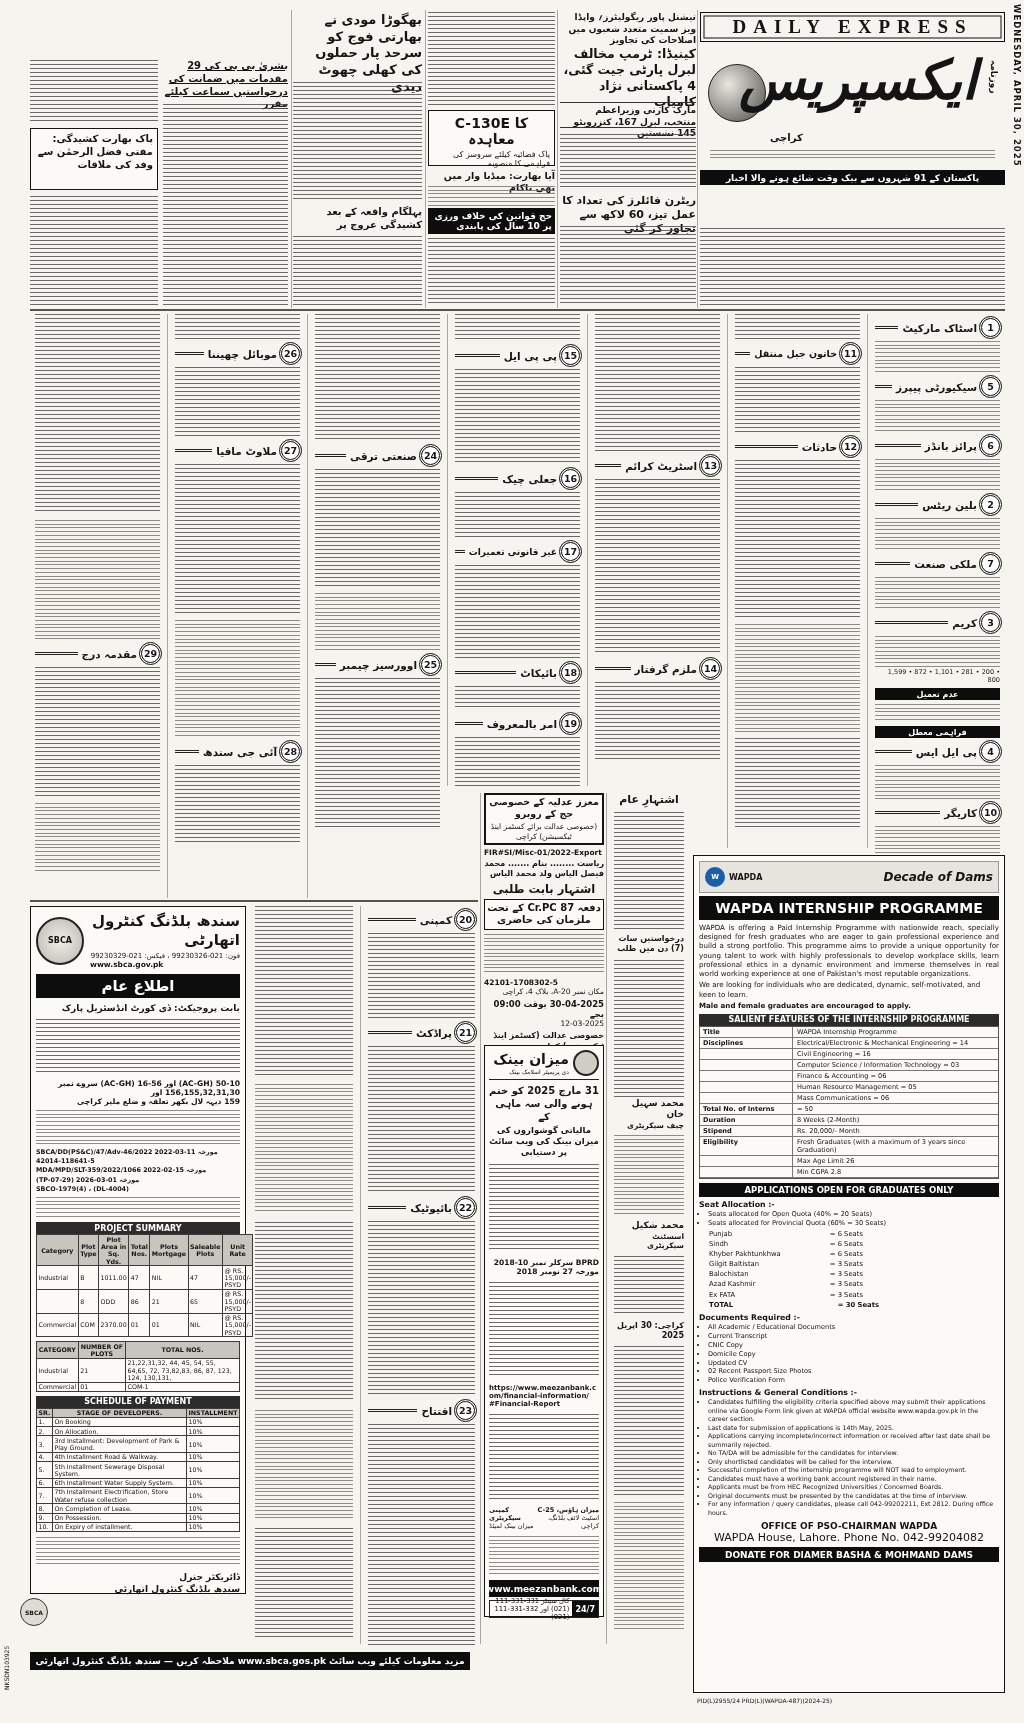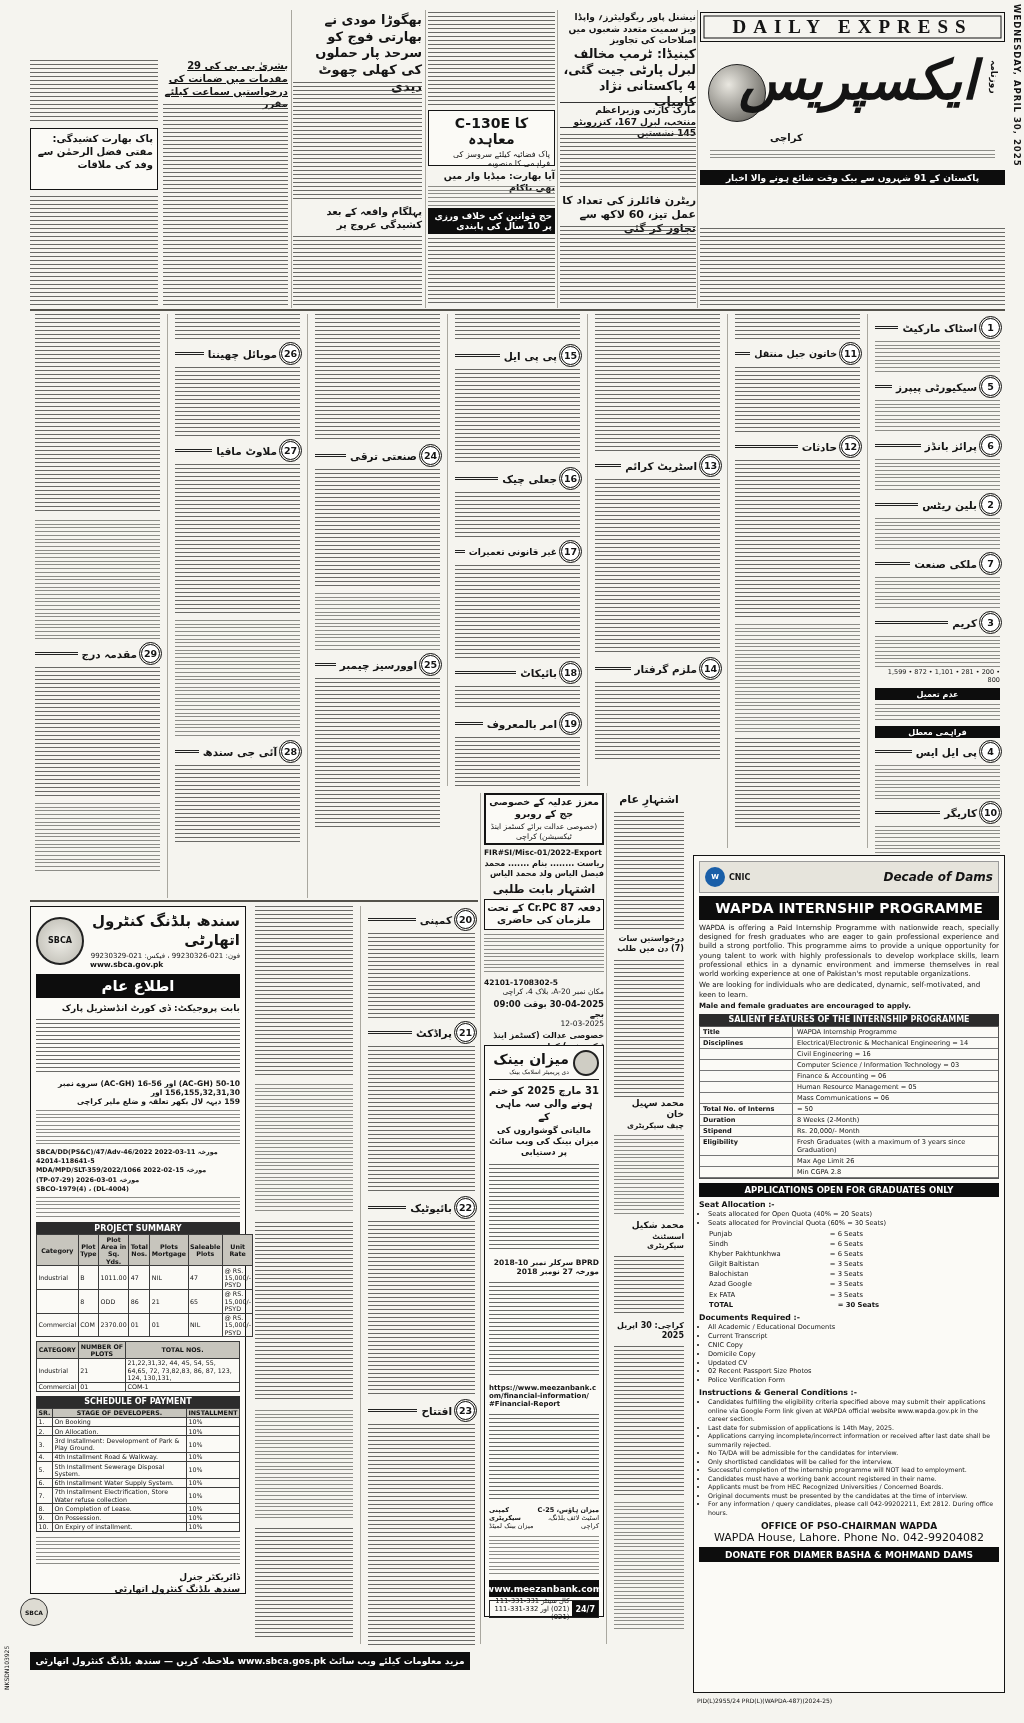--- a/index.html
+++ b/index.html
@@ -566,21 +566,21 @@
     <div class="sim" style="height:60px;margin:5px 0;"></div>
     <div class="hl" style="font-size:8px;">کراچی: 30 اپریل 2025</div>
     <div class="sim" style="height:150px;margin-top:5px;"></div>
     <div class="sim2" style="height:130px;margin-top:6px;"></div>
   </div>
 
   <div class="abs box" style="left:693px;top:855px;width:312px;height:838px;padding:5px;">
     <div style="display:flex;align-items:center;justify-content:space-between;background:#e6e4dc;border:0.5px solid #999;padding:2px 5px;height:26px;">
       <div style="display:flex;align-items:center;gap:4px;">
         <div style="width:20px;height:20px;border-radius:50%;background:#1a5fa8;color:#fff;display:flex;align-items:center;justify-content:center;font-size:7px;font-weight:700;">W</div>
-        <span class="b" style="font-size:8px;">CNIC</span>
+        <span class="b" style="font-size:8px;">WAPDA</span>
       </div>
       <span class="b" style="font-size:12px;font-style:italic;">Decade of Dams</span>
     </div>
     <div class="bar" style="height:24px;font-size:14px;margin-top:3px;">WAPDA INTERNSHIP PROGRAMME</div>
     <div style="font-size:7.1px;text-align:justify;line-height:1.3;margin-top:3px;">WAPDA is offering a Paid Internship Programme with nationwide reach, specially designed for fresh graduates who are eager to gain professional experience and build a strong portfolio. This programme aims to provide a unique opportunity for young talent to work with highly professionals to develop workplace skills, learn professional ethics in a dynamic environment and immerse themselves in real world working experience at one of Pakistan's most reputable organizations.</div>
     <div style="font-size:7.1px;line-height:1.3;margin-top:2px;">We are looking for individuals who are dedicated, dynamic, self-motivated, and keen to learn.</div>
     <div class="b" style="font-size:7.1px;margin-top:2px;">Male and female graduates are encouraged to apply.</div>
 
     <div class="tt" style="margin-top:4px;font-size:8px;">SALIENT FEATURES OF THE INTERNSHIP PROGRAMME</div>
     <div style="border:0.8px solid #555;">
@@ -680,21 +680,21 @@
           <span>Gilgit Baltistan</span>
           <span>= 3 Seats</span>
         </div>
 
         <div class="seatrow">
           <span>Balochistan</span>
           <span>= 3 Seats</span>
         </div>
 
         <div class="seatrow">
-          <span>Azad Google</span>
+          <span>Azad Kashmir</span>
           <span>= 3 Seats</span>
         </div>
 
         <div class="seatrow">
           <span>Ex FATA</span>
           <span>= 3 Seats</span>
         </div>
       </div>
     <div class="seatrow b" style="width:170px;">
       <span>TOTAL</span>

